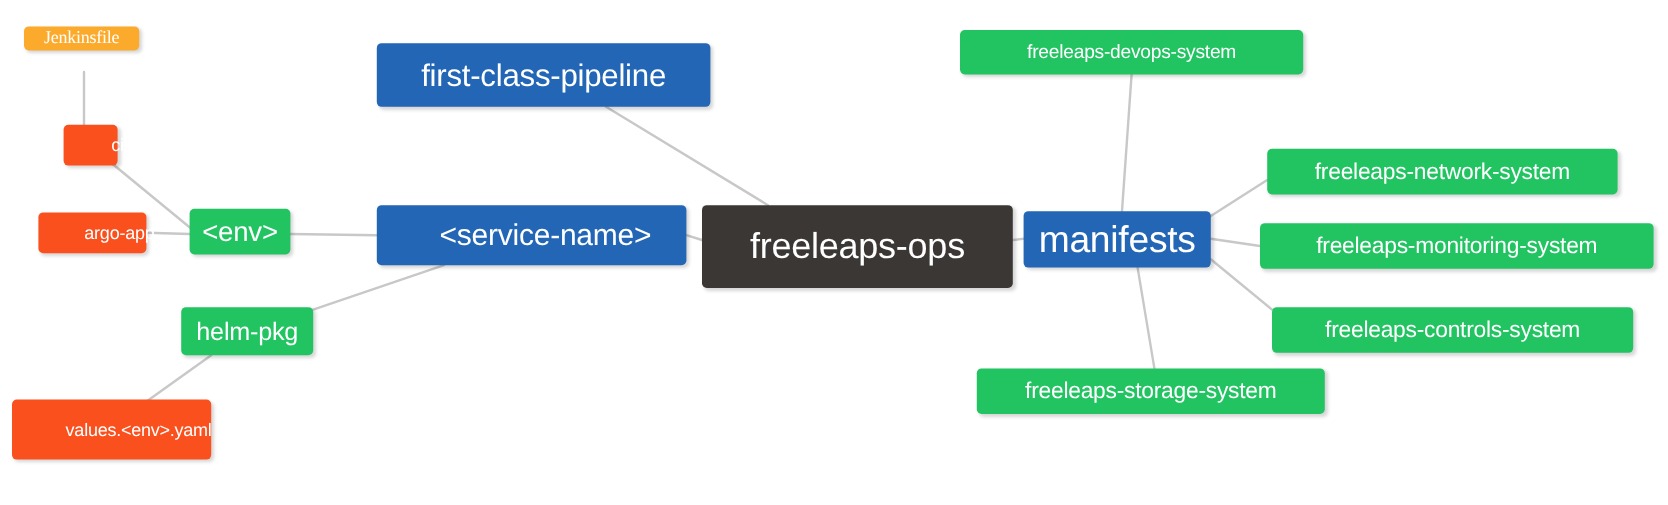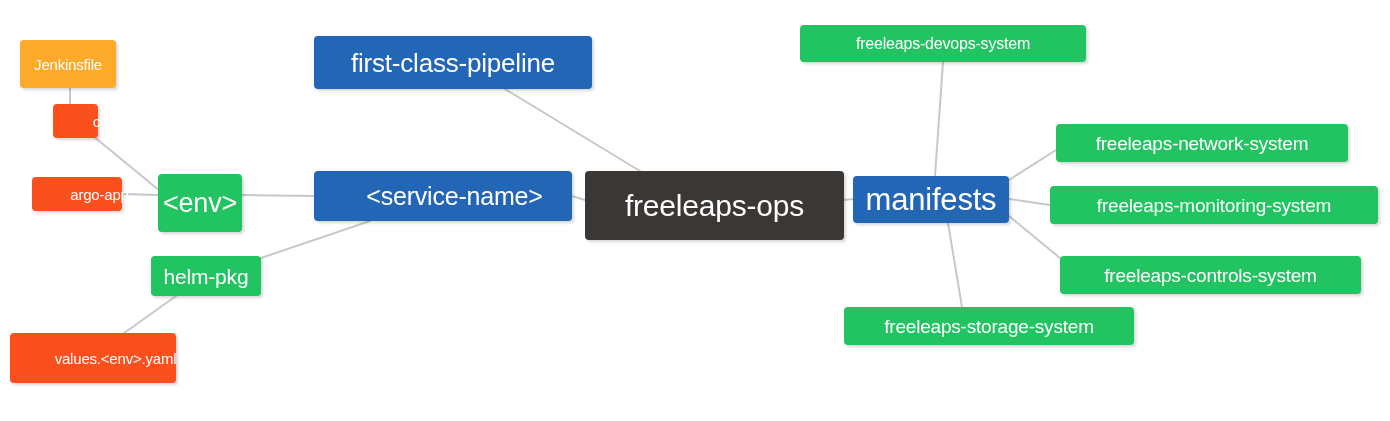--- a/index.html
+++ b/index.html
@@ -59,29 +59,29 @@
       <line x1="572" y1="196" x2="585" y2="200" stroke="#c8c8c8" stroke-width="2" stroke-linecap="round"></line>
       <line x1="505" y1="89" x2="640" y2="171" stroke="#c8c8c8" stroke-width="2" stroke-linecap="round"></line>
       <line x1="844" y1="200" x2="853" y2="199" stroke="#c8c8c8" stroke-width="2" stroke-linecap="round"></line>
       <line x1="935" y1="176" x2="943" y2="62" stroke="#c8c8c8" stroke-width="2" stroke-linecap="round"></line>
       <line x1="1009" y1="180" x2="1056" y2="150" stroke="#c8c8c8" stroke-width="2" stroke-linecap="round"></line>
       <line x1="1009" y1="199" x2="1050" y2="205" stroke="#c8c8c8" stroke-width="2" stroke-linecap="round"></line>
       <line x1="1009" y1="216" x2="1060" y2="258" stroke="#c8c8c8" stroke-width="2" stroke-linecap="round"></line>
       <line x1="948" y1="223" x2="962" y2="307" stroke="#c8c8c8" stroke-width="2" stroke-linecap="round"></line>
     </svg>
   <div id="nodes">
-      <div class="node n-orange" style="left: 20px; top: 40px; width: 96px; height: 48px; font-size: 15px;">Jenkinsfile</div>
+      <div class="node n-orange" style="left: 20px; top: 22px; width: 96px; height: 20px; font-size: 15px; font-family: Liberation Serif, serif;">Jenkinsfile</div>
       <div class="node n-red" style="left: 53px; top: 104px; width: 34px; height: 34px; font-size: 15px;">ci</div>
       <div class="node n-red" style="left: 32px; top: 177px; width: 90px; height: 34px; font-size: 15px;">argo-app</div>
-      <div class="node n-green" style="left: 158px; top: 174px; width: 84px; height: 58px; font-size: 27px;">&lt;env&gt;</div>
+      <div class="node n-green" style="left: 158px; top: 174px; width: 84px; height: 38px; font-size: 23px;">&lt;env&gt;</div>
       <div class="node n-green" style="left: 151px; top: 256px; width: 110px; height: 40px; font-size: 21px;">helm-pkg</div>
       <div class="node n-red" style="left: 10px; top: 333px; width: 166px; height: 50px; font-size: 15px;">values.&lt;env&gt;.yaml</div>
       <div class="node n-blue" style="left: 314px; top: 36px; width: 278px; height: 53px; font-size: 26px;">first-class-pipeline</div>
       <div class="node n-blue" style="left: 314px; top: 171px; width: 258px; height: 50px; font-size: 25px; padding-left: 23px;">&lt;service-name&gt;</div>
       <div class="node n-root" style="left: 585px; top: 171px; width: 259px; height: 69px; font-size: 30px;">freeleaps-ops</div>
       <div class="node n-blue" style="left: 853px; top: 176px; width: 156px; height: 47px; font-size: 31px;">manifests</div>
       <div class="node n-green" style="left: 800px; top: 25px; width: 286px; height: 37px; font-size: 16px;">freeleaps-devops-system</div>
       <div class="node n-green" style="left: 1056px; top: 112px; width: 292px; height: 38px; font-size: 19px; margin-top: 12px;">freeleaps-network-system</div>
       <div class="node n-green" style="left: 1050px; top: 186px; width: 328px; height: 38px; font-size: 19px;">freeleaps-monitoring-system</div>
       <div class="node n-green" style="left: 1060px; top: 256px; width: 301px; height: 38px; font-size: 19px;">freeleaps-controls-system</div>
-      <div class="node n-green" style="left: 814px; top: 307px; width: 290px; height: 38px; font-size: 19px; margin-left: 30px;">freeleaps-storage-system</div>
+      <div class="node n-green" style="left: 814px; top: 307px; width: 290px; height: 38px; font-size: 19px;">freeleaps-storage-system</div>
     </div>
 </div>
 
 </body></html>

